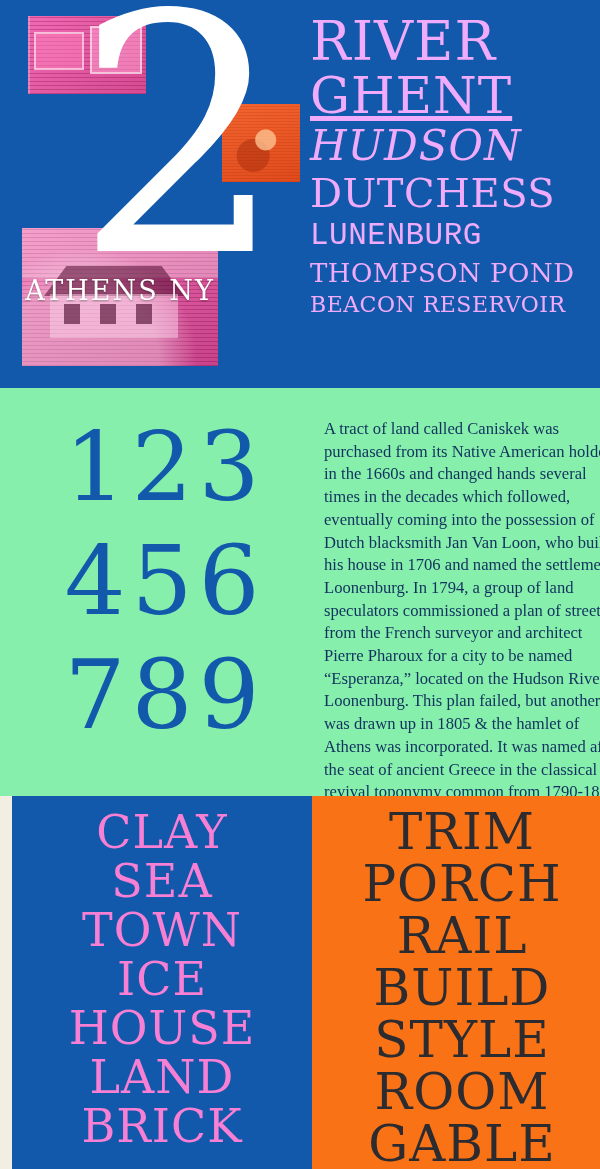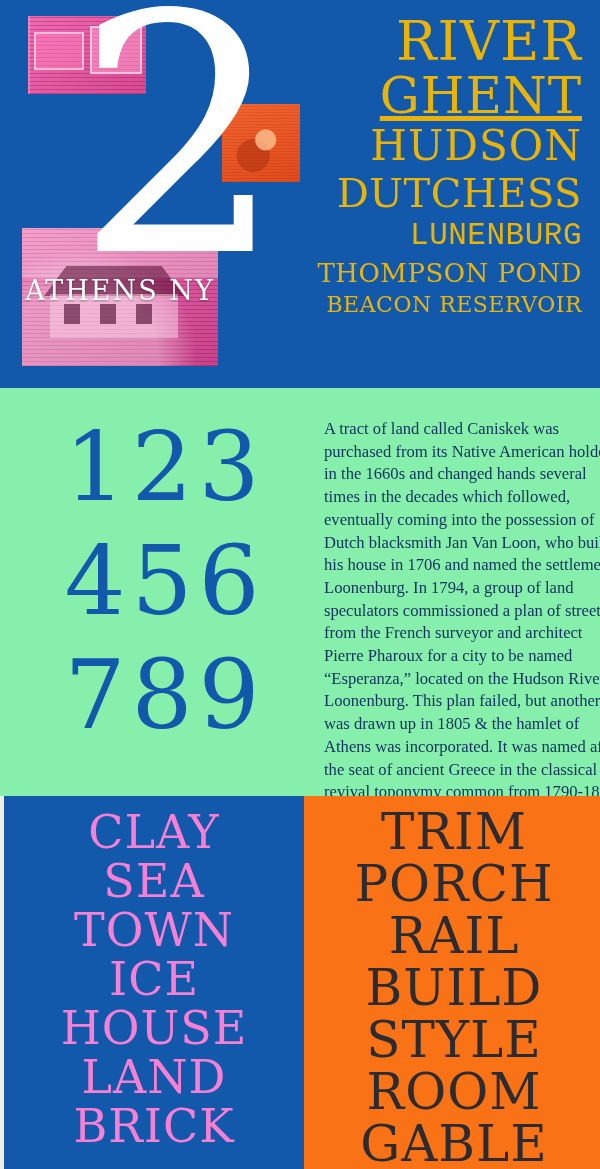--- a/index.html
+++ b/index.html
@@ -131,28 +131,27 @@
     font-size: 27px;
     line-height: 30px;
     letter-spacing: 2px;
     z-index: 5;
     text-shadow: 0 1px 2px rgba(0,0,0,0.35);
   }
   .hero-right {
     position: absolute;
     right: 18px; top: 14px;
     width: 272px;
-    text-align: right;
-    color: #eab308;
+    color: #f0abfc;
     font-family: "DejaVu Serif", serif;
   }
   .hero-right div { white-space: nowrap; }
   .hr1 { font-size: 54px; line-height: 56px; letter-spacing: 1px; }
   .hr2 { font-size: 50px; line-height: 52px; letter-spacing: 1px; text-decoration: underline; }
-  .hr3 { font-size: 42px; line-height: 48px; letter-spacing: 1px; }
+  .hr3 { font-size: 42px; line-height: 48px; letter-spacing: 1px; font-style: italic; }
   .hr4 { font-size: 40px; line-height: 46px; letter-spacing: 0.5px; }
   .hr5 { font-size: 31px; line-height: 40px; letter-spacing: 0.5px; font-family: Liberation Mono, monospace; }
   .hr6 { font-size: 26px; line-height: 34px; letter-spacing: 0.5px; }
   .hr7 { font-size: 22px; line-height: 30px; letter-spacing: 0.5px; }
 
   
   .mid {
     position: absolute;
     left: 0; top: 388px;
     width: 600px;
@@ -179,21 +178,21 @@
     color: #12315e;
     font-family: "Liberation Serif", serif;
     font-size: 16.6px;
     line-height: 22.7px;
     text-align: left;
   }
 
   
   .bottom {
     position: absolute;
-    left: 4px; top: 796px;
+    left: 12px; top: 796px;
     width: 508px;
     height: 373px;
   }
   .col-blue {
     position: absolute;
     left: 0; top: 0;
     width: 300px; height: 373px;
     background: #1259ac;
     overflow: hidden;
   }

